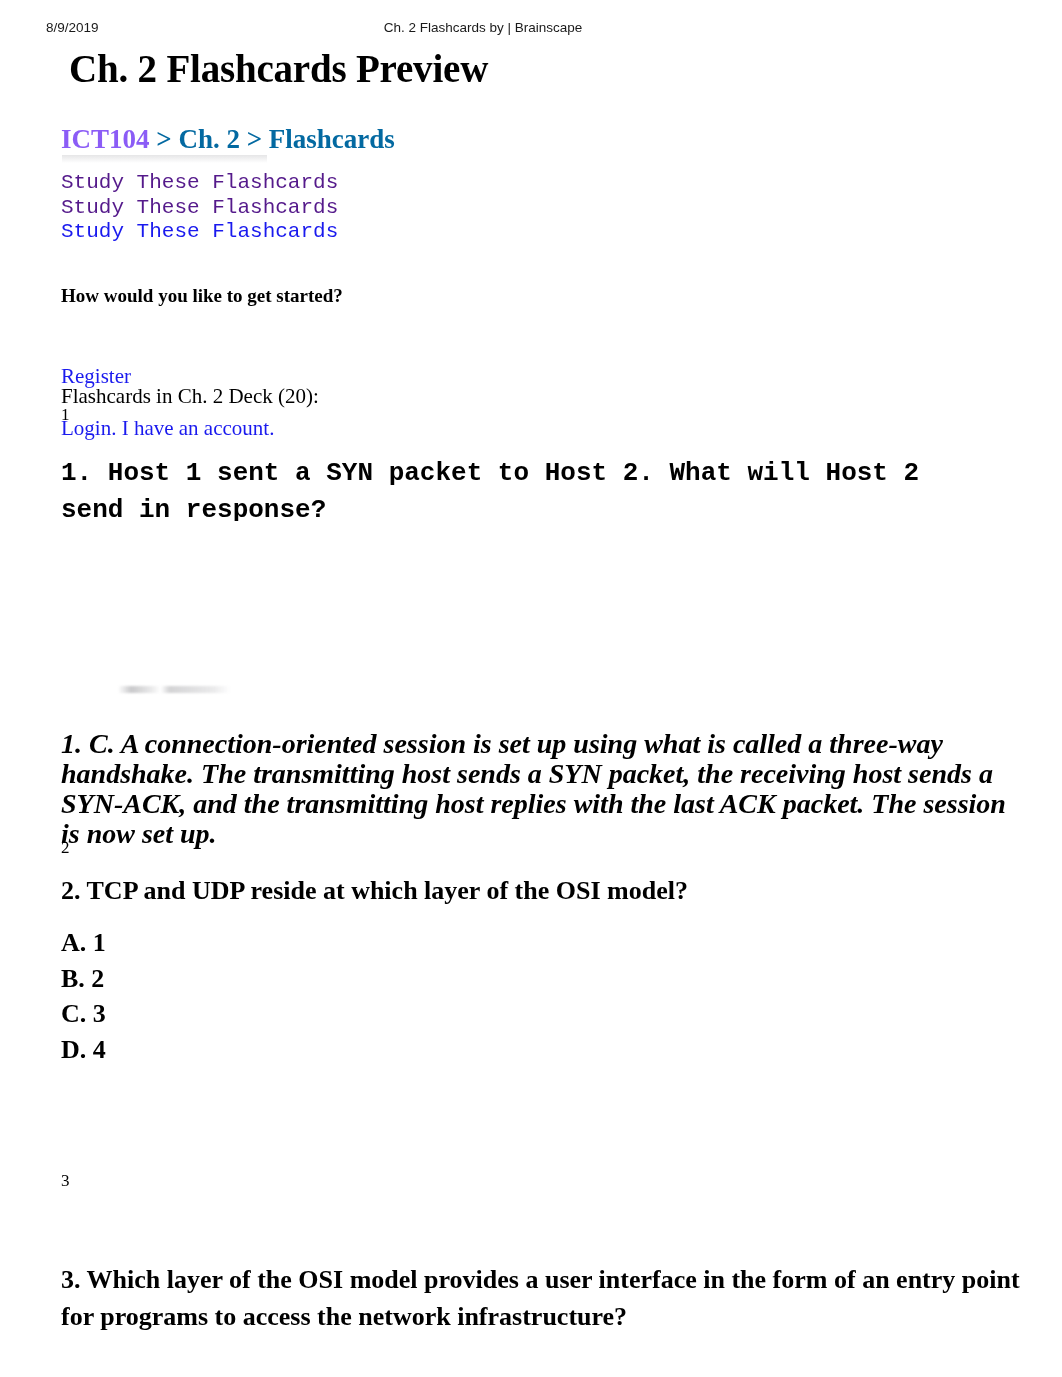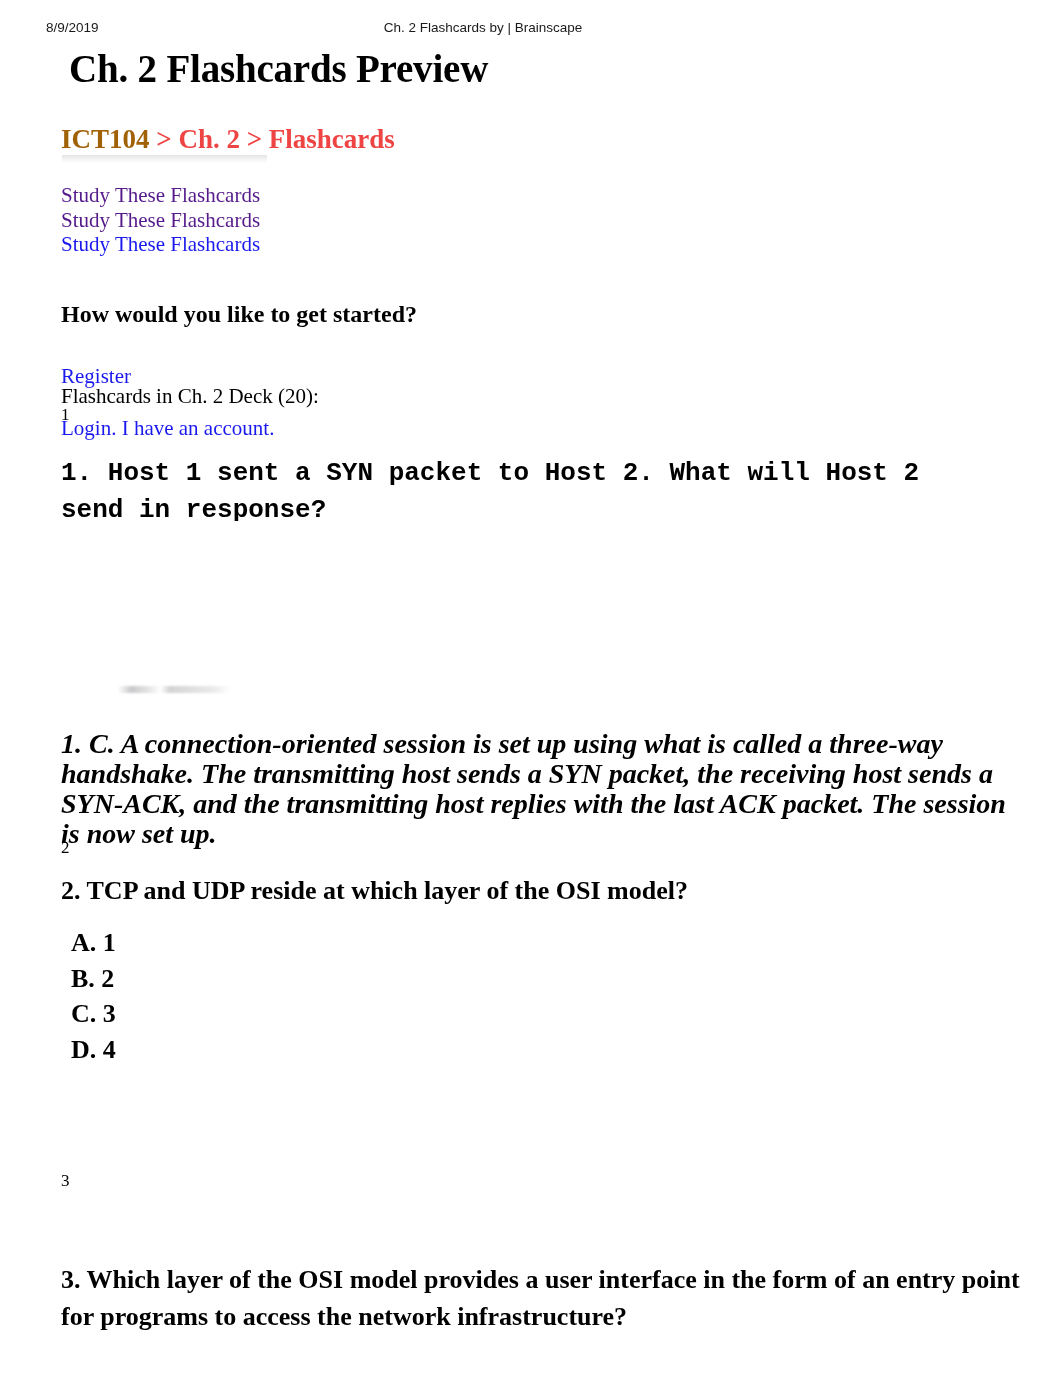--- a/index.html
+++ b/index.html
@@ -65,56 +65,57 @@
   .breadcrumb {
     position: absolute;
     top: 124px;
     left: 0;
     font-size: 27px;
     font-weight: bold;
     white-space: nowrap;
     line-height: 1.15;
   }
   .breadcrumb .crumb-course {
-    color: #a16207;
+    color: #8b5cf6;
   }
   .breadcrumb .crumb-rest {
-    color: #ef4444;
+    color: #0369a1;
   }
   
   .crumb-shade {
     position: absolute;
     left: 1px;
     top: 155px;
     width: 205px;
     height: 8px;
     background: linear-gradient(to bottom, rgba(170,170,175,0.30), rgba(255,255,255,0));
     pointer-events: none;
   }
 
   .study-links {
     position: absolute;
-    top: 183px;
+    top: 171px;
     left: 0;
     font-size: 21px;
     line-height: 24.6px;
+    font-family: Liberation Mono, monospace;
   }
   .study-links a {
     text-decoration: none;
     display: block;
     white-space: nowrap;
   }
   .link-visited { color: #551a8b; }
   .link-fresh   { color: #1a1aee; }
 
   .get-started {
     position: absolute;
-    top: 301px;
-    left: 0;
-    font-size: 24px;
+    top: 285px;
+    left: 0;
+    font-size: 19px;
     font-weight: bold;
     white-space: nowrap;
   }
 
   .account-links {
     position: absolute;
     top: 336px;
     left: 0;
     font-size: 21px;
     line-height: 24px;
@@ -175,21 +176,21 @@
   }
 
   .choices {
     position: absolute;
     left: 0;
     font-size: 26px;
     font-weight: bold;
     line-height: 35.5px;
   }
   .choices.c2 { top: 925px; }
-  .choices .choice { white-space: nowrap; margin-left: 10px; }
+  .choices .choice { white-space: nowrap; }
 
   
   .faded-remnant {
     position: absolute;
     left: 57px;
     top: 686px;
     width: 112px;
     height: 7px;
     background:
       linear-gradient(to right,

